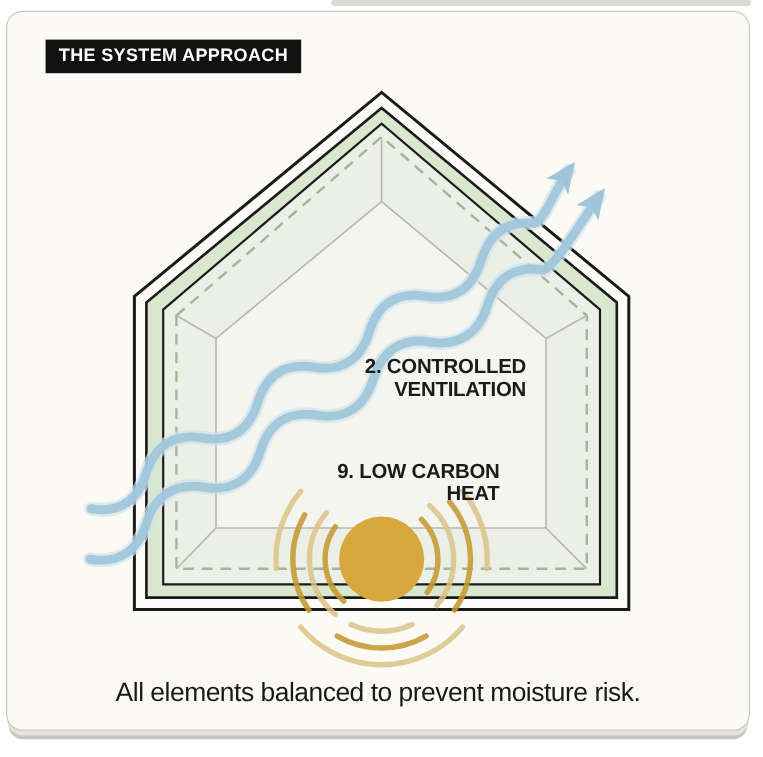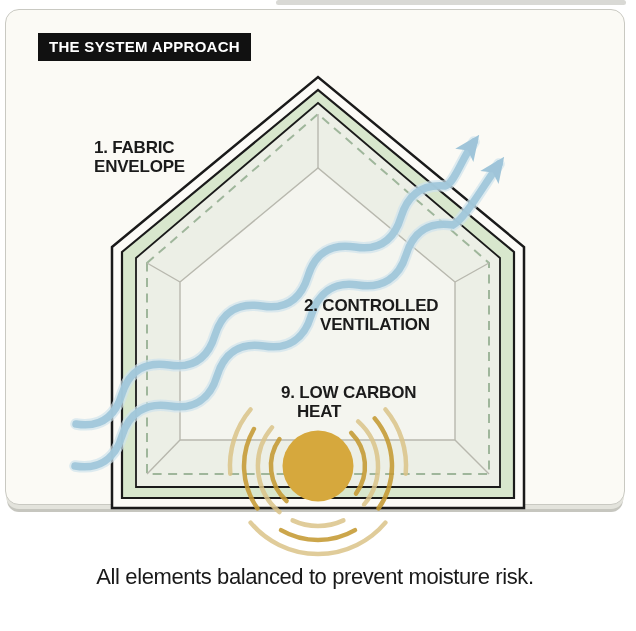--- a/index.html
+++ b/index.html
@@ -11,21 +11,21 @@
     overflow: hidden;
   }
   .torn-edge-top {
     position: absolute; top: 0; right: 10px;
     width: 350px; height: 5px;
     background: #b9b9b3; opacity: .55;
     border-radius: 3px;
   }
   .card {
     position: absolute; left: 5px; top: 9px;
-    width: 620px; height: 496px;
+    width: 620px; height: 600px;
     box-sizing: border-box;
     background: #fbfaf5;
     border: 1.5px solid #c9c9c2;
     border-radius: 14px;
     box-shadow: 0 5px 0 -1px #e3e3dc, 0 9px 0 -2px #c6c6bf;
   }
   .diagram-svg {
     position: absolute; left: -6.5px; top: -10.5px;
     width: 636px; height: 631px;
   }
@@ -41,21 +41,21 @@
     position: absolute;
     color: #1b1b1b;
     font-size: 17px; font-weight: bold;
     line-height: 19px;
     letter-spacing: -0.2px;
     white-space: nowrap;
   }
   .label-fabric    { left: 88px;  top: 128px; }
   .label-vent      { left: 298px; top: 286px; }
   .label-heat      { left: 275px; top: 373px; }
-  .line2-indent    { margin-left: 16px; }
+  .line2-indent    { margin-left: 16px; text-align: right; }
   .caption {
     position: absolute; left: 0; right: 0; top: 554px;
     text-align: center;
     color: #191919;
     font-size: 22px;
     letter-spacing: -0.4px;
     white-space: nowrap;
   }
 </style>
 </head>
@@ -108,24 +108,20 @@
       <path d="M75 466 C99 470 115 459 122 436 S146 402 170 406 S210 399 217 376 S240 342 264 346 S304 339 311 316 S334 281 358 285 S399 278 406 255 S429 221 453 225 C464 220 482 188 499 164" stroke="#cfe3ed" stroke-width="11.5" opacity="0.7"></path>
       <path d="M76 424 C100 428 115 417 122 394 S145 361 169 365 S208 358 215 335 S238 302 262 306 S301 299 308 276 S331 243 355 247 S394 240 401 217 S423 184 445 186 C454 184 461 160 474 142" stroke="#a2c8db" stroke-width="7.5" opacity="0.95" marker-end="url(#arrowhead)"></path>
       <path d="M75 466 C99 470 115 459 122 436 S146 402 170 406 S210 399 217 376 S240 342 264 346 S304 339 311 316 S334 281 358 285 S399 278 406 255 S429 221 453 225 C464 220 482 188 499 164" stroke="#a2c8db" stroke-width="7.5" opacity="0.95" marker-end="url(#arrowhead)"></path>
     </g>
   </svg>
 
   <div class="title-badge">
     <span>THE SYSTEM APPROACH</span>
   </div>
 
-  <div class="num-label label-fabric">
-    <div>1. FABRIC</div>
-    <div>ENVELOPE</div>
-  </div>
   <div class="num-label label-vent">
     <div>2. CONTROLLED</div>
     <div class="line2-indent">VENTILATION</div>
   </div>
   <div class="num-label label-heat">
     <div>9. LOW CARBON</div>
     <div class="line2-indent">HEAT</div>
   </div>
 
   <div class="caption">All elements balanced to prevent moisture risk.</div>

